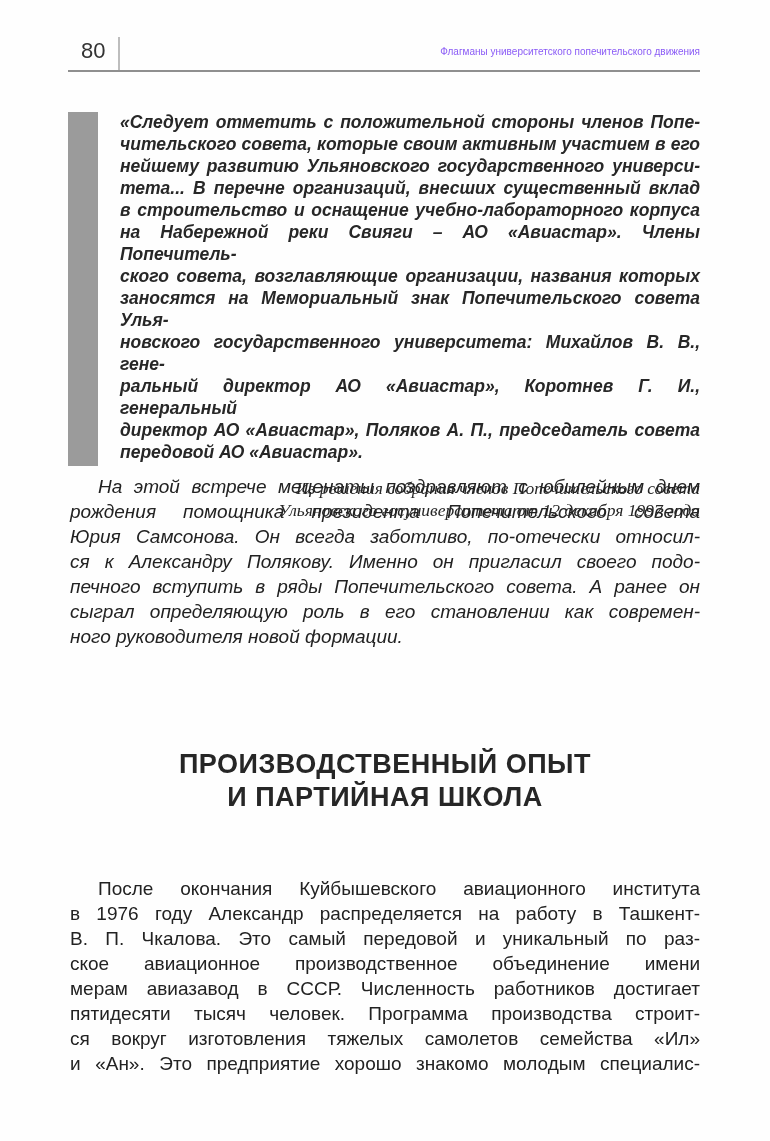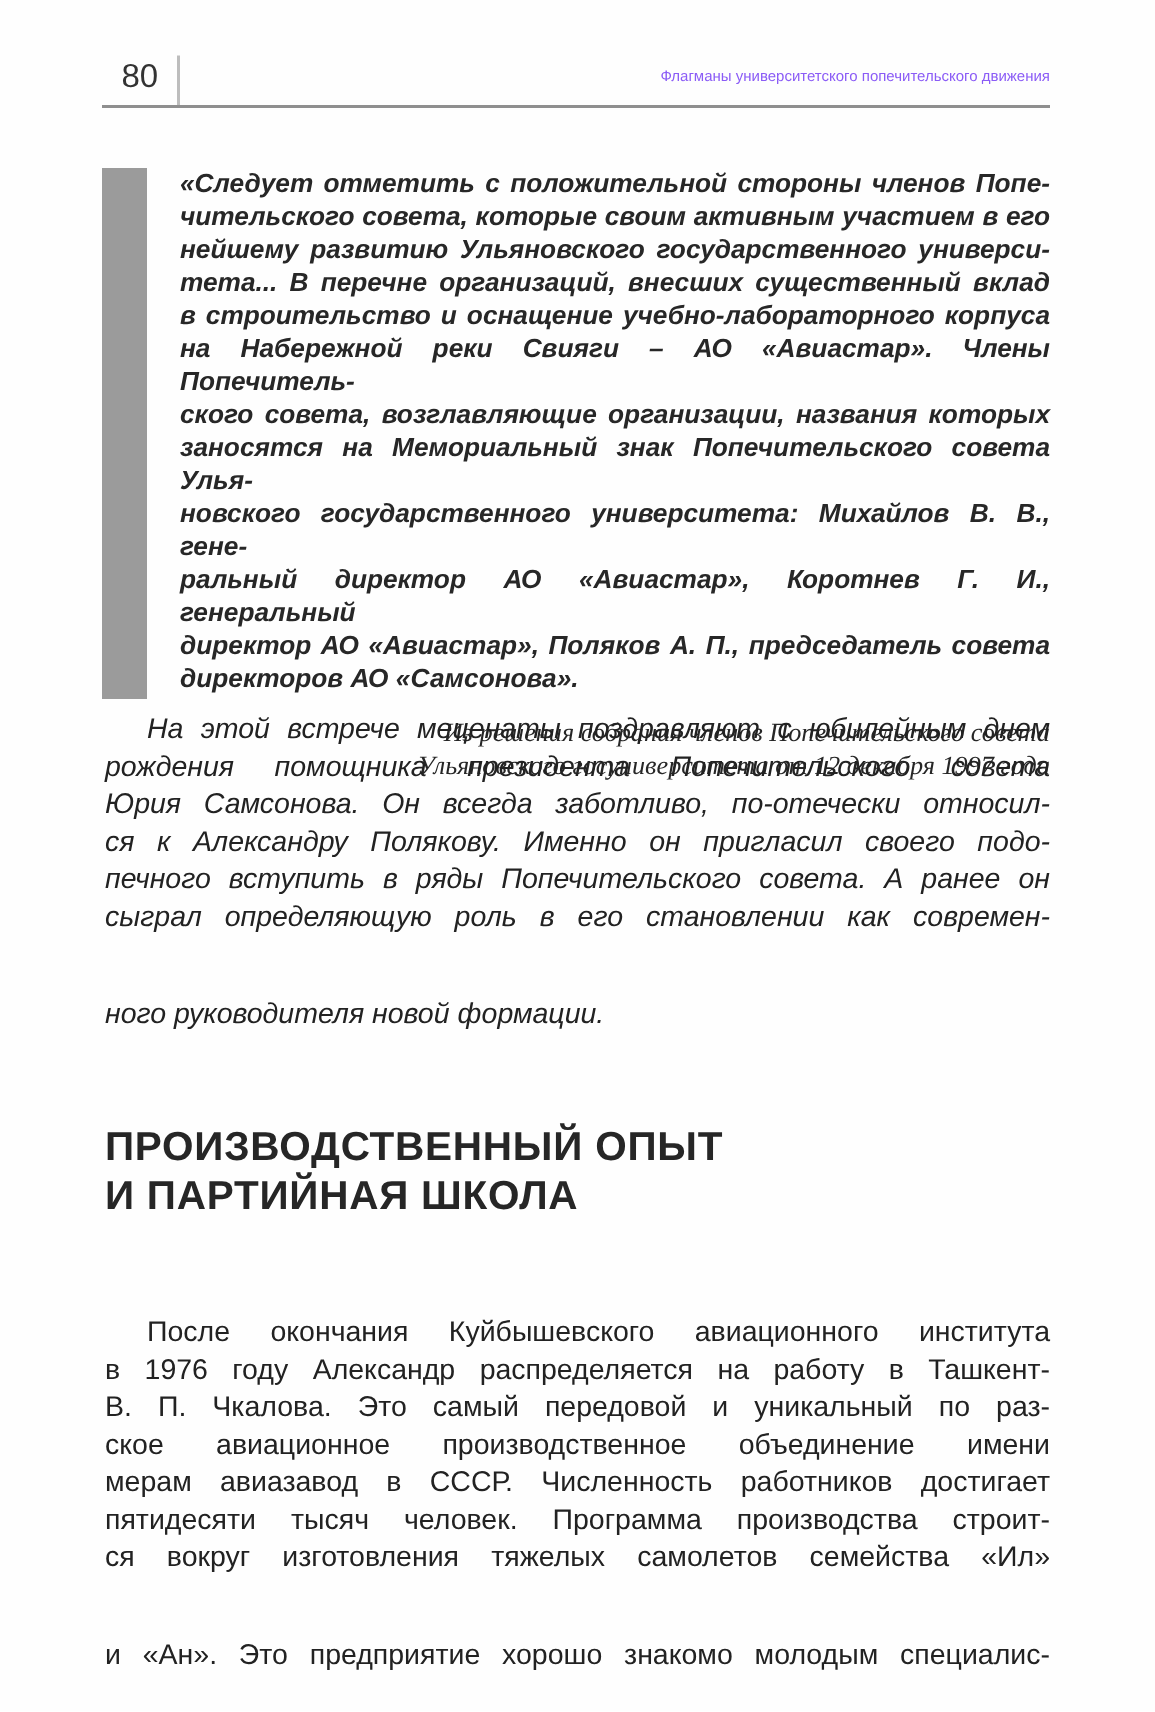--- a/index.html
+++ b/index.html
@@ -108,21 +108,20 @@
   .p2 { top: 876px; }
   .bline {
     font-size: 19px;
     line-height: 25px;
     color: #222222;
     text-align: justify;
     text-align-last: justify;
   }
   .bline.last-line {
     text-align-last: left;
-    margin-top: 40px;
   }
   .para.cont .bline.last-line {
     text-align-last: justify;
   }
   .para .bline:first-child {
     text-indent: 28px;
   }
 
   
   .heading {
@@ -130,21 +129,21 @@
     left: 70px;
     top: 748px;
     width: 630px;
   }
   .hline {
     font-weight: 700;
     font-size: 27px;
     line-height: 33px;
     letter-spacing: 0.5px;
     color: #262626;
-    text-align: left;
+    text-align: center;
   }
 </style>
 </head>
 <body>
 
 <div class="page">
 
   <div class="header">
     <span class="pagenum">80</span>
     <span class="running">Флагманы университетского попечительского движения</span>
@@ -160,21 +159,21 @@
         <div class="qline">чительского совета, которые своим активным участием в его</div>
         <div class="qline">нейшему развитию Ульяновского государственного универси-</div>
         <div class="qline">тета... В перечне организаций, внесших существенный вклад</div>
         <div class="qline">в строительство и оснащение учебно-лабораторного корпуса</div>
         <div class="qline">на Набережной реки Свияги – АО «Авиастар». Члены Попечитель-</div>
         <div class="qline">ского совета, возглавляющие организации, названия которых</div>
         <div class="qline">заносятся на Мемориальный знак Попечительского совета Улья-</div>
         <div class="qline">новского государственного университета: Михайлов В. В., гене-</div>
         <div class="qline">ральный директор АО «Авиастар», Коротнев Г. И., генеральный</div>
         <div class="qline">директор АО «Авиастар», Поляков А. П., председатель совета</div>
-        <div class="qline last-line">директоров АО «Самсонова».</div>
+        <div class="qline last-line">передовой АО «Авиастар».</div>
       </div>
     <div class="attr-block">
         <div class="attr-line">Из решения собрания членов Попечительского совета</div>
         <div class="attr-line last-line">Ульяновского госуниверситета от 12 декабря 1997 года</div>
       </div>
   </div>
 
   <div class="para p1">
       <div class="bline">На этой встрече меценаты поздравляют с юбилейным днем</div>
       <div class="bline">рождения помощника президента Попечительского совета</div>

